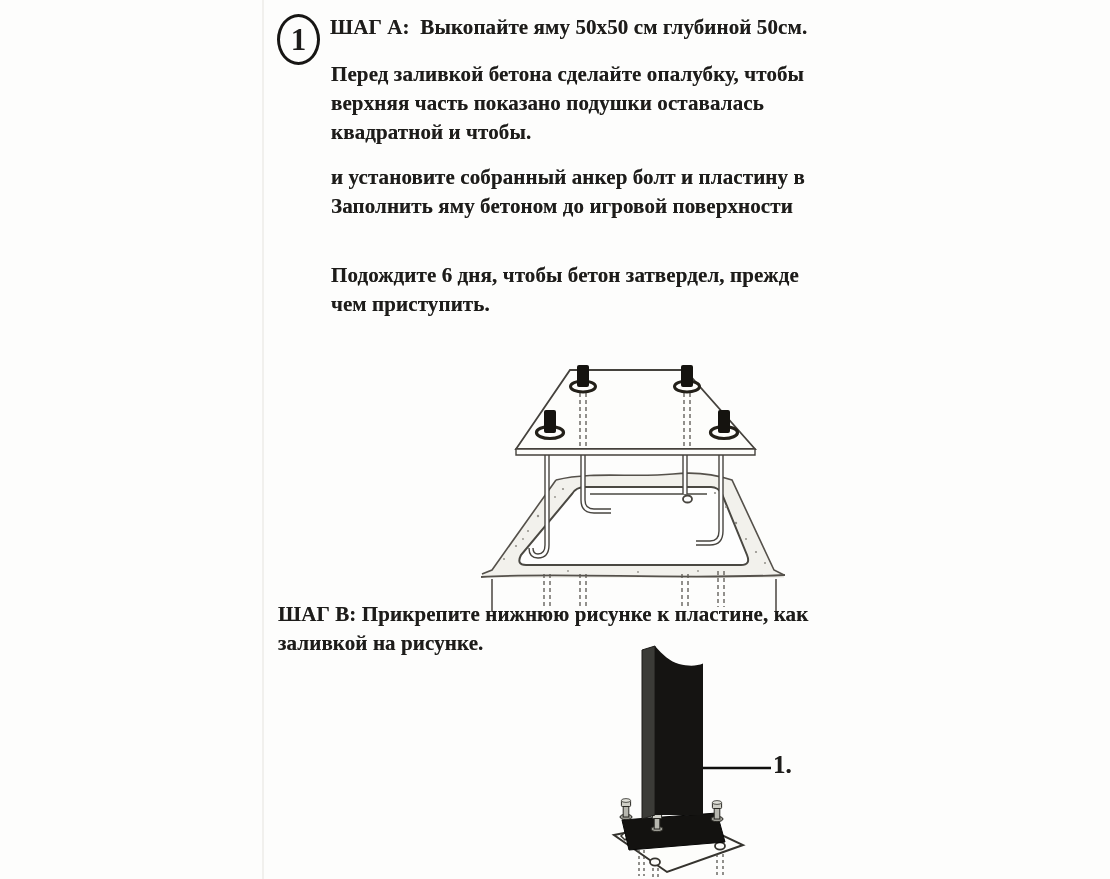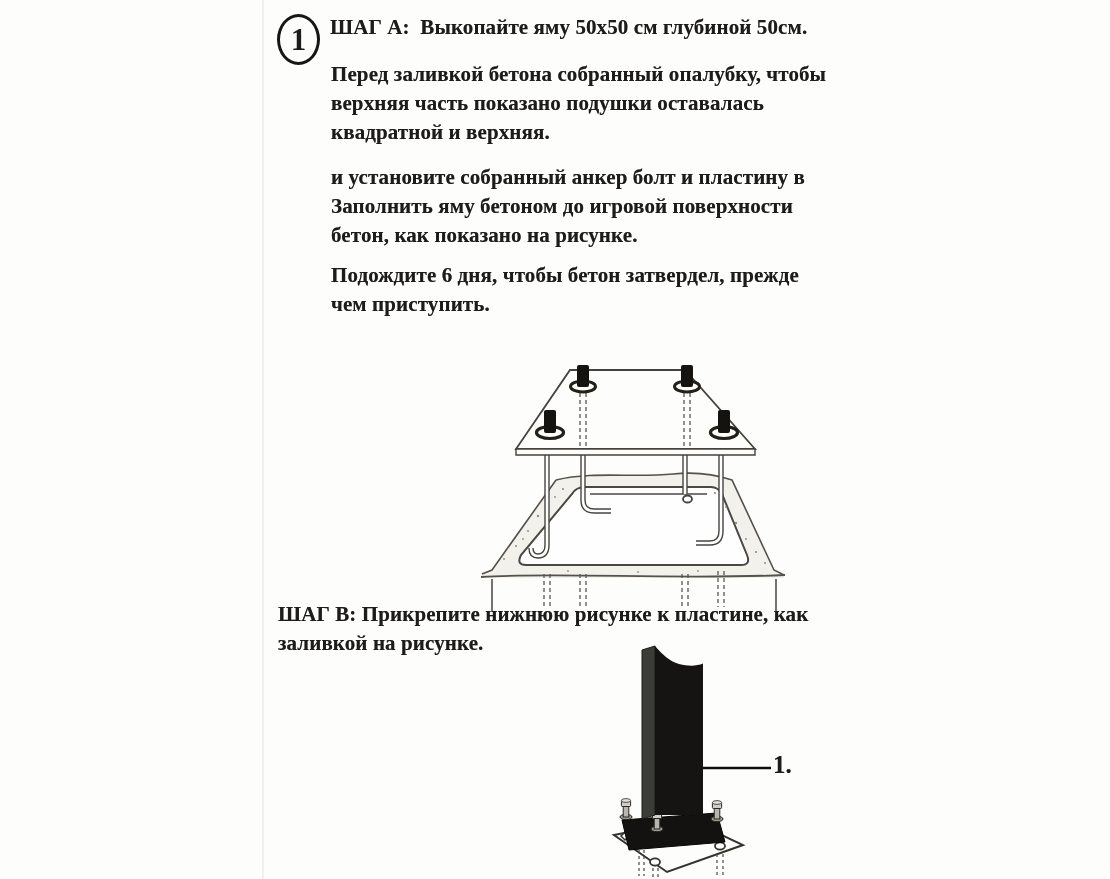--- a/index.html
+++ b/index.html
@@ -45,29 +45,28 @@
 
   <div class="badge">
     <span>1</span>
   </div>
 
   <div class="blk h-a">
     <div class="tline">ШАГ A:  Выкопайте яму 50x50 см глубиной 50см.</div>
   </div>
 
   <div class="blk p1">
-    <div class="tline">Перед заливкой бетона собранный опалубку, чтобы</div>
+    <div class="tline">Перед заливкой бетона сделайте опалубку, чтобы</div>
     <div class="tline">верхняя часть показано подушки оставалась</div>
-    <div class="tline">квадратной и верхняя.</div>
+    <div class="tline">квадратной и чтобы.</div>
   </div>
 
   <div class="blk p2">
     <div class="tline">и установите собранный анкер болт и пластину в</div>
     <div class="tline">Заполнить яму бетоном до игровой поверхности</div>
-    <div class="tline">бетон, как показано на рисунке.</div>
   </div>
 
   <div class="blk p3">
     <div class="tline">Подождите 6 дня, чтобы бетон затвердел, прежде</div>
     <div class="tline">чем приступить.</div>
   </div>
 
   <svg class="fig fig-anchor" width="400" height="262" viewBox="0 0 400 262">
 
     <g>

